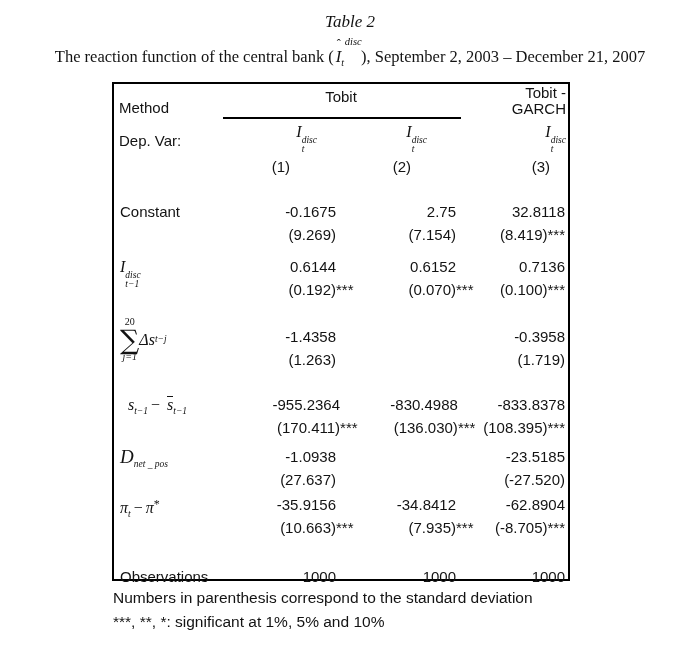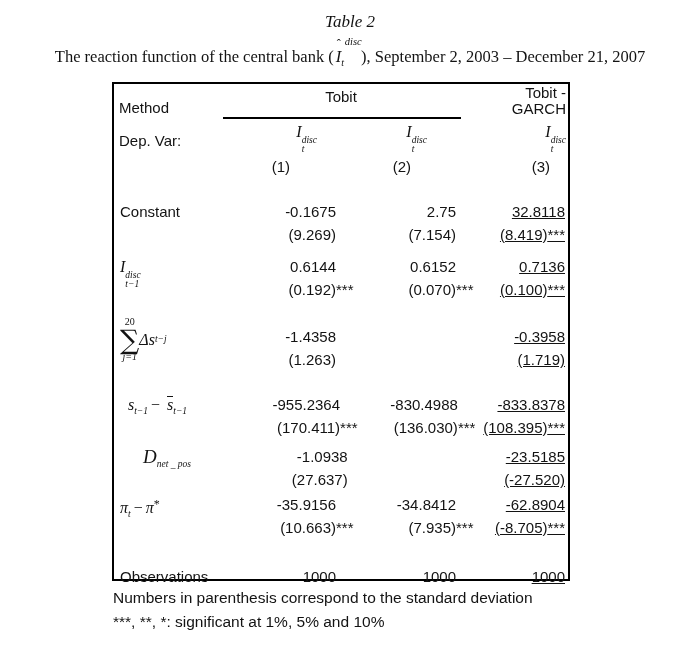--- a/index.html
+++ b/index.html
@@ -48,24 +48,24 @@
   
   .data{position:absolute;top:116px;left:1px;right:1px;}
   .drow{display:flex;line-height:23px;}
   .cl{width:109px;padding-left:5px;box-sizing:border-box;}
   .cn1{width:116px;}
   .cn2{width:122px;}
   .cn3{width:105px;}
   .cn1,.cn2,.cn3{text-align:right;box-sizing:border-box;}
   .cn1 div,.cn2 div{padding-right:4px;}
   .cn2 div{padding-right:6px;}
-  .cn3 div{padding-right:2px;text-decoration:underline;}
+  .cn3 div{padding-right:2px;}
   .stars{display:inline-block;width:17px;margin-right:-17px;text-align:left;overflow:visible;white-space:nowrap;}
   .g1{margin-bottom:9px;} .g2{margin-bottom:24px;} .g3{margin-bottom:14px;}
-  .g4{margin-bottom:6px;margin-left:8px;} .g5{margin-bottom:2px;margin-left:23px;} .g6{margin-bottom:26px;}
+  .g4{margin-bottom:6px;margin-left:8px;} .g5{margin-bottom:2px;} .g6{margin-bottom:26px;}
 
   
   .mlab{font-family:"Liberation Serif","DejaVu Serif",serif;font-size:16px;}
   .sumwrap{position:relative;top:-17px;display:inline-flex;align-items:center;
     font-family:"Liberation Serif","DejaVu Serif",serif;font-size:16px;}
   .sstk{display:inline-flex;flex-direction:column;align-items:center;
     font-size:10px;line-height:10px;}
   .sstk .low{font-style:italic;}
   .sigma{font-size:27px;line-height:25px;font-family:"DejaVu Serif","DejaVu Sans",serif;}
   .dsym{font-style:italic;}

